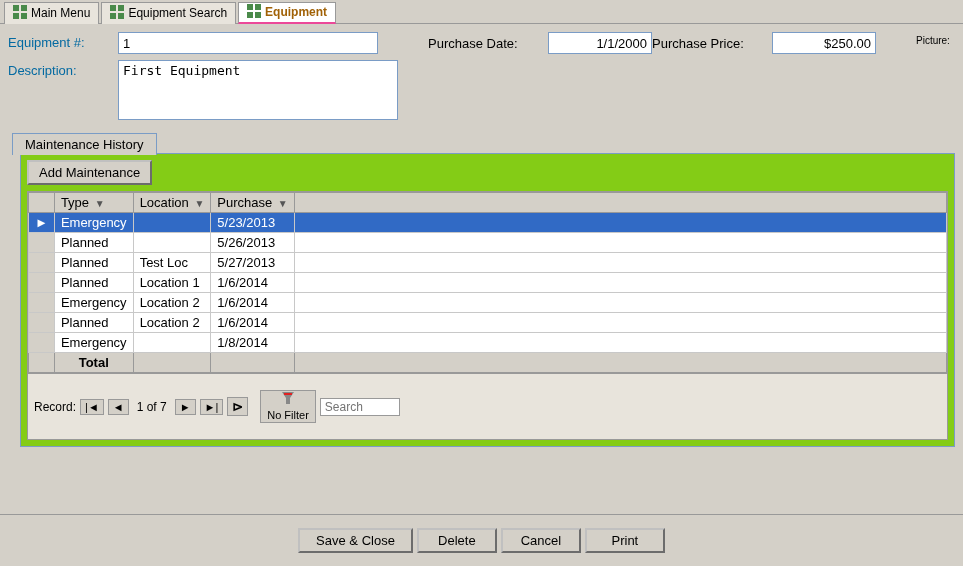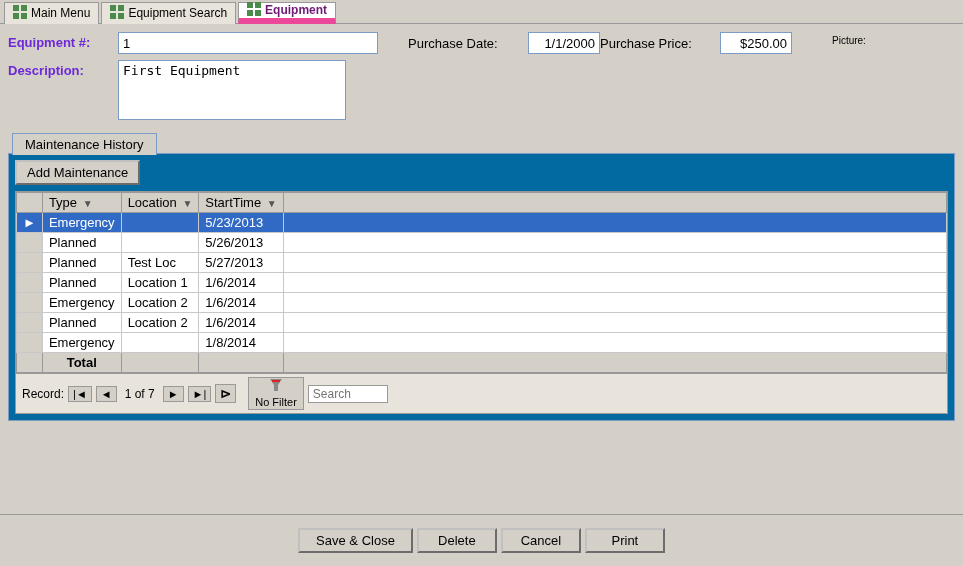--- a/index.html
+++ b/index.html
@@ -30,59 +30,59 @@
       background: #e8e4dc;
       margin-right: 2px;
       height: 22px;
       cursor: pointer;
       font-size: 12px;
       color: #000;
     }
     .tab.active {
       background: #fff;
       font-weight: bold;
-      color: #701a75;
-      border-bottom: 6px solid #ec4899;
+      color: #a16207;
+      border-bottom: 2px solid #ec4899;
       z-index: 1;
       text-align: center;
     }
 
     
     .main-content {
       background: #d4d0c8;
       padding: 8px;
       height: calc(566px - 24px - 36px);
       overflow: hidden;
     }
 
     
     .form-row {
       display: flex;
       align-items: flex-start;
       margin-bottom: 6px;
     }
     .form-label {
       font-size: 13px;
-      color: #6d28d9;
+      color: #0369a1;
       min-width: 110px;
       padding-top: 3px;
-      font-weight: bold;
+      font-weight: normal;
     }
     .form-input {
       border: 1px solid #7a9cc6;
       background: #fff;
       padding: 2px 4px;
       font-size: 13px;
       height: 22px;
       outline: none;
     }
     .form-input-wide { width: 260px; }
-    .form-input-narrow { width: 72px; text-align: right; }
+    .form-input-narrow { width: 104px; text-align: right; }
     .form-input-desc {
-      width: 228px;
+      width: 280px;
       height: 60px;
       border: 1px solid #7a9cc6;
       background: #fff;
       padding: 2px 4px;
       font-size: 13px;
       resize: none;
       outline: none;
       vertical-align: top;
     }
     .right-row {
@@ -186,21 +186,21 @@
       max-height: 280px;
     }
 
     
     .record-nav {
       display: flex;
       align-items: center;
       background: #e8e4dc;
       border: 1px solid #999;
       border-top: none;
-      padding: 3px 6px;
+      padding: 16px 6px;
       font-size: 12px;
       gap: 4px;
     }
     .nav-btn {
       border: 1px solid #999;
       background: #d4d0c8;
       padding: 1px 4px;
       cursor: pointer;
       font-size: 11px;
       min-width: 20px;
@@ -326,42 +326,42 @@
         </div>
       </div>
     </div>
 
     <div style="margin-top:6px;">
       <div>
         <span class="history-tab">
           <span>Maintenance History</span>
         </span>
       </div>
-      <div class="history-content" style="border:1px solid #7a9cc6; background:#0369a1;">
+      <div class="history-content" style="border:1px solid #7a9cc6; background:#84cc16;margin-left:12px;">
         
         <button class="add-btn">
           <span>Add Maintenance</span>
         </button>
 
         
         <div class="table-container">
           <table class="data-table">
             <thead>
               <tr>
                 <th style="width:16px; background:#d4d0c8;"></th>
                 <th>
                   <span>Type</span>
                   <span class="sort-arrow">▼</span>
                 </th>
                 <th>
                   <span>Location</span>
                   <span class="sort-arrow">▼</span>
                 </th>
                 <th>
-                  <span>StartTime</span>
+                  <span>Purchase</span>
                   <span class="sort-arrow">▼</span>
                 </th>
                 <th style="width:100%;"></th>
               </tr>
             </thead>
             <tbody id="table-body">
             <tr class="selected">
                   <td class="row-indicator" style="color: rgb(255, 255, 255); background: rgb(49, 106, 197);">►</td>
                   <td>Emergency</td>
                   <td></td>

